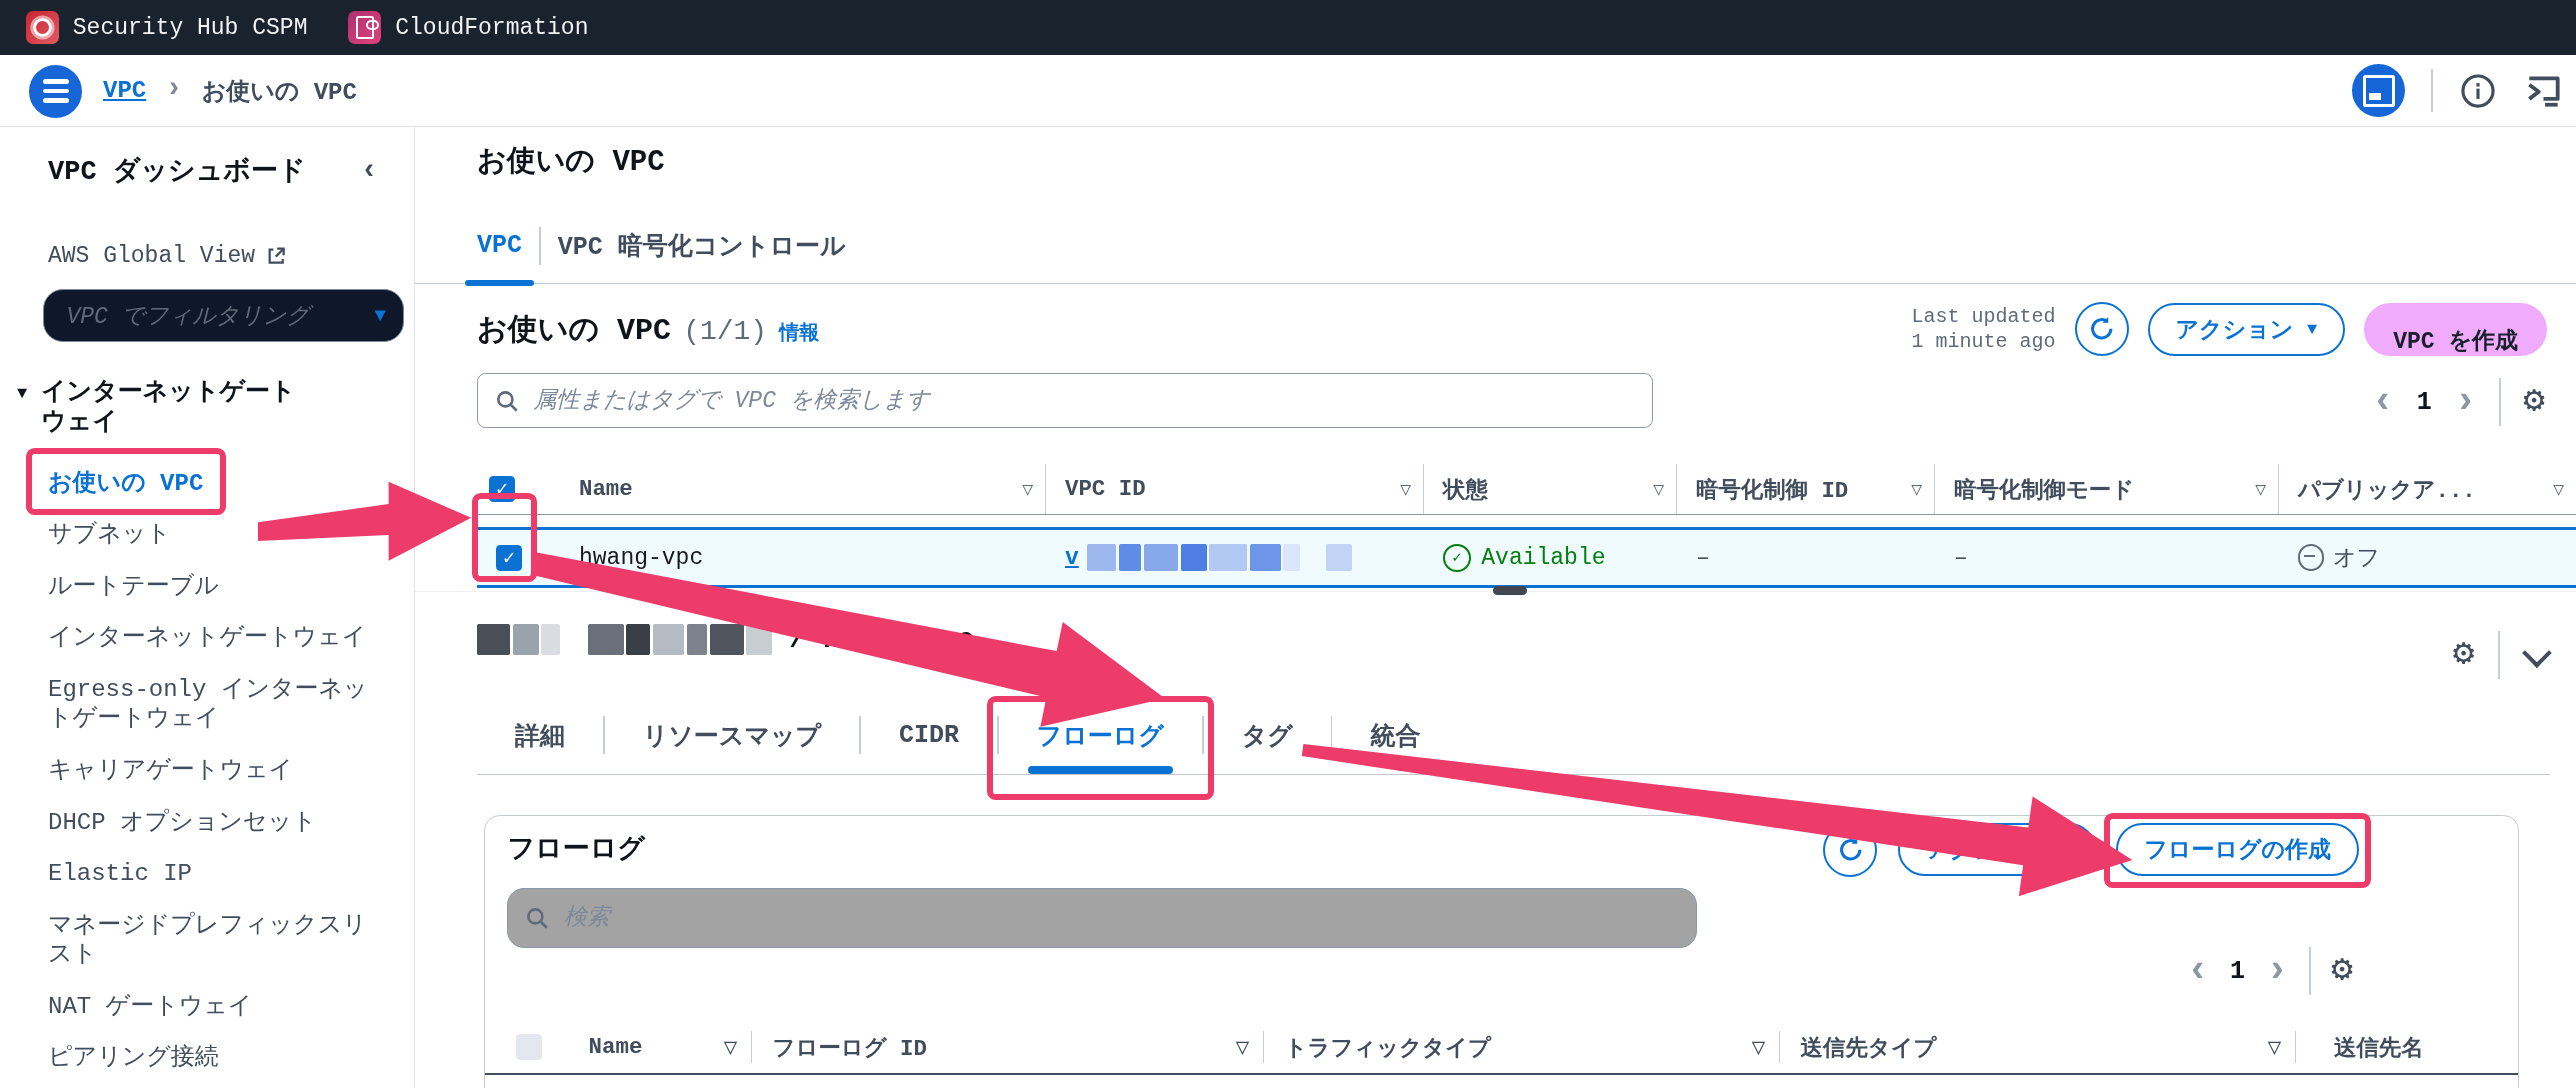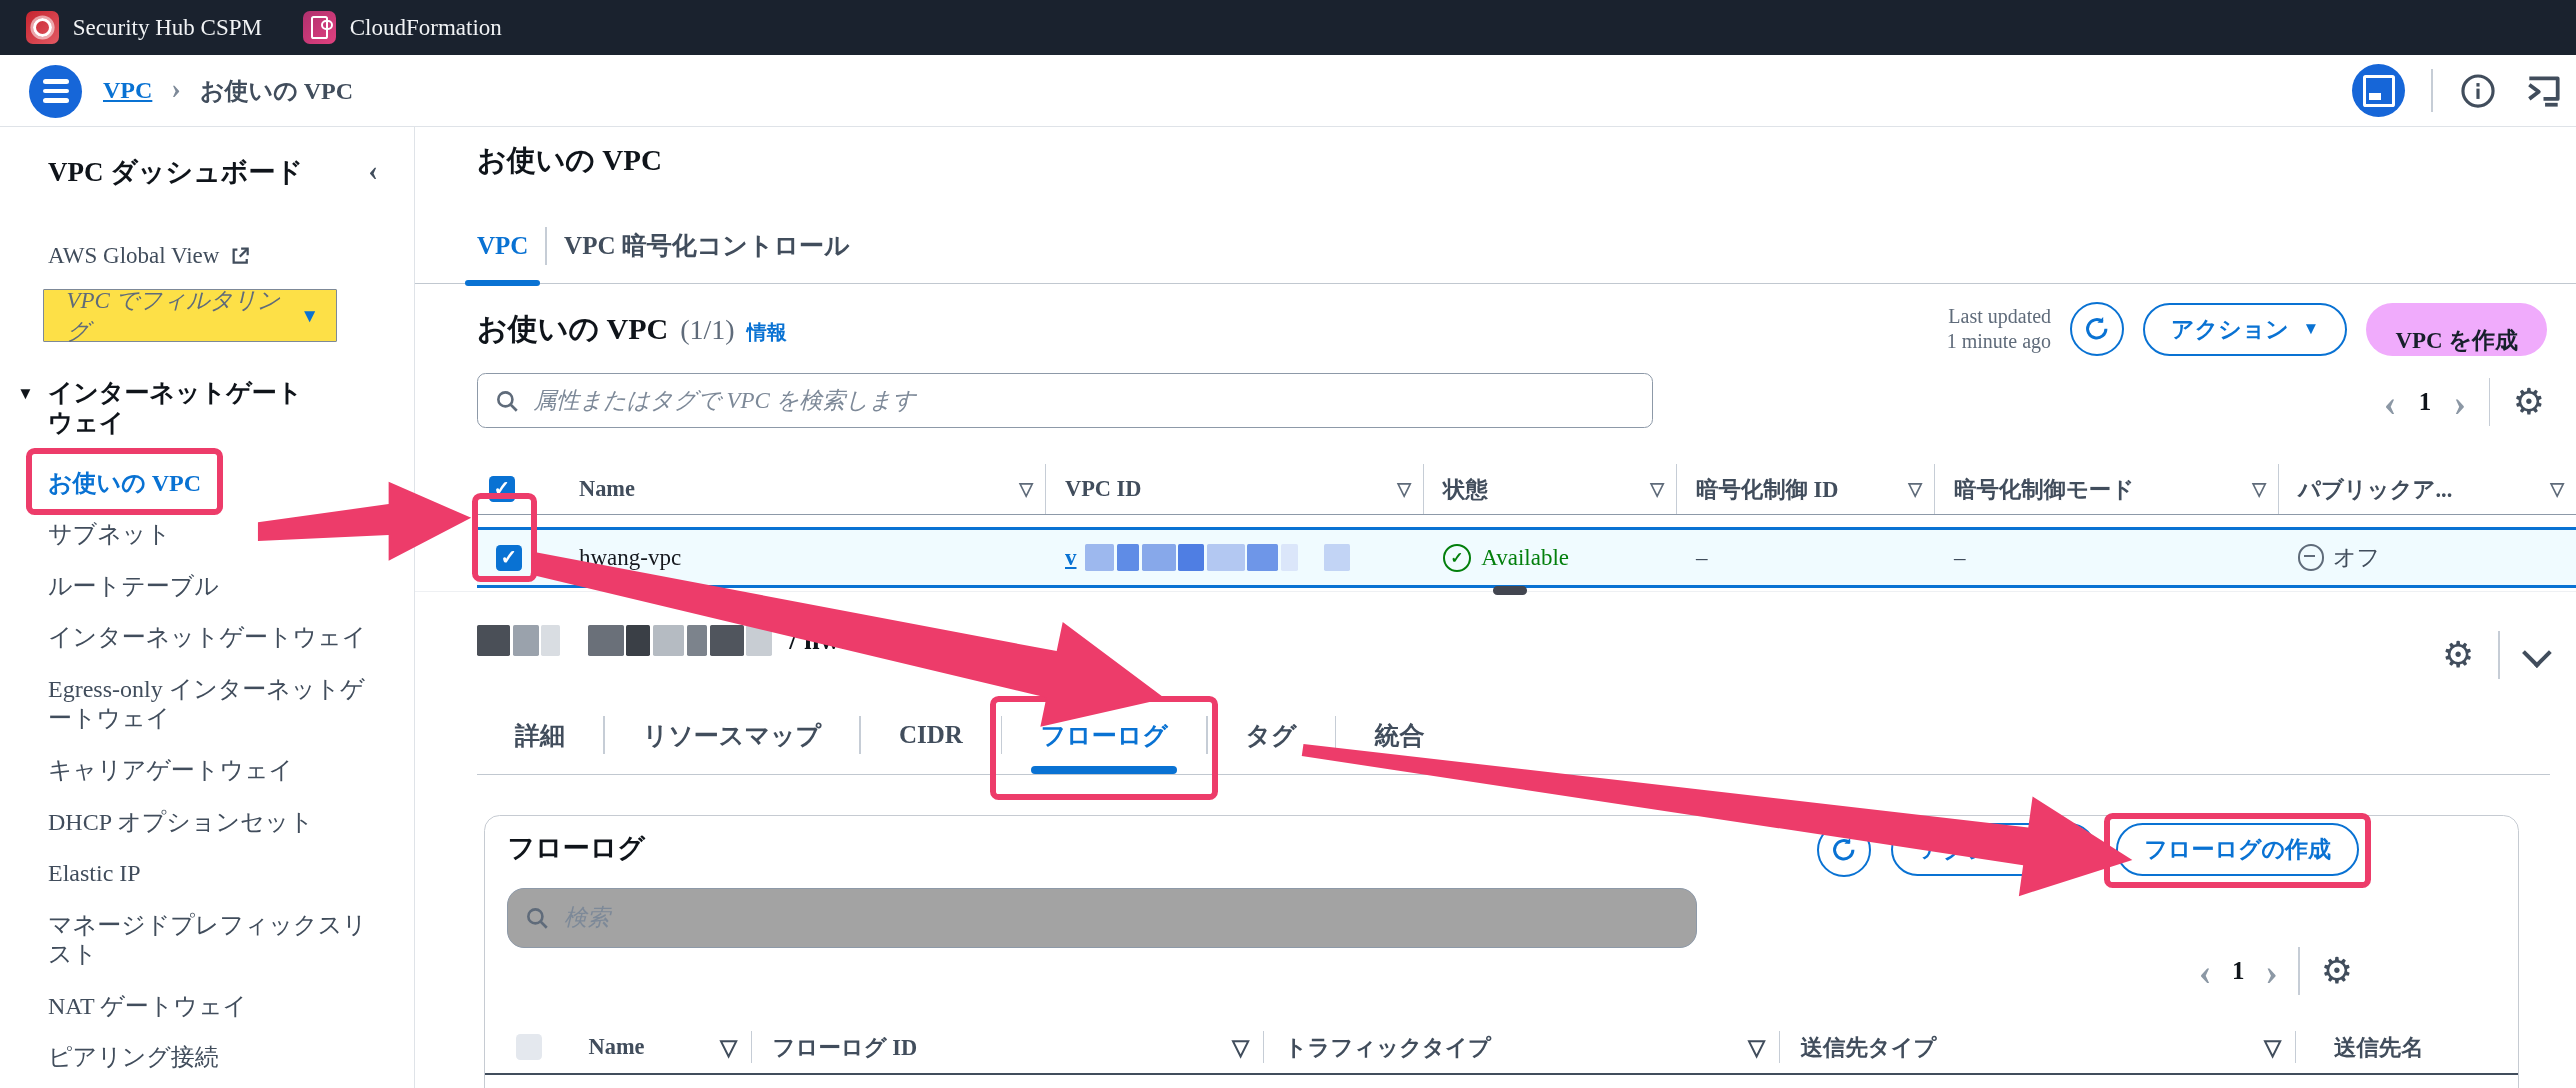--- a/index.html
+++ b/index.html
@@ -1,17 +1,17 @@
 <!DOCTYPE html>
 <html style="font-size:13.8px"><head>
 <meta charset="utf-8">
 <style>
   html,body{margin:0;padding:0;background:#e9ebee;}
   .screen{position:relative;width:2576px;height:1089px;background:#ffffff;overflow:hidden;
-    font-family:Liberation Serif, serif;color:#16191f;}
+    font-family:Liberation Mono, monospace;color:#16191f;}
 
   
   .topbar{position:absolute;left:0;top:0;width:2576px;height:55px;background:#1a222e;
     display:flex;align-items:center;padding-left:26px;box-sizing:border-box;gap:41px;}
   .fav{display:flex;align-items:center;gap:13.8px;color:#f1f3f5;font-size:23px;}
   .fav-icon{width:33px;height:33px;border-radius:6.9px;display:flex;align-items:center;justify-content:center;flex:none;}
   .fav-icon.sec{background:linear-gradient(135deg,#c7242f,#e25a64);}
   .fav-icon.cfn{background:linear-gradient(135deg,#b0306e,#e0417f);}
   .ring{width:13.8px;height:13.8px;border:3.4px solid #fff;border-radius:50%;box-shadow:0 0 0 2.6px rgba(255,255,255,.55);}
   .doc{width:13.8px;height:19px;border:2.6px solid #fff;border-radius:2.6px;position:relative;}
@@ -33,22 +33,22 @@
   .split-glyph:after{content:"";position:absolute;left:3.4px;bottom:3.4px;width:12px;height:6.9px;background:#fff;}
   .nav-div{width:1.7px;height:43px;background:#c6cdd6;}
 
   
   .sidebar{position:absolute;left:0;top:127px;width:415px;bottom:0;background:#fff;
     border-right:1.7px solid #dfe3e8;box-sizing:border-box;padding-top:29px;}
   .sb-title{display:flex;justify-content:space-between;align-items:flex-start;
     padding:0 36px 0 48px;font-size:27px;font-weight:bold;color:#0f141a;line-height:1.25;}
   .sb-collapse{font-size:29px;color:#414d5c;font-weight:bold;cursor:pointer;line-height:1;}
   .sb-global{display:flex;align-items:center;gap:10px;margin:53px 0 0 48px;font-size:23px;color:#414d5c;}
-  .sb-filter{margin:20.6px 0 0 43px;width:294px;height:53px;border:1.7px solid #7d8998;border-radius:1px;
-    box-sizing:border-box;display:flex;align-items:center;justify-content:space-between;padding:0 17px 0 22.4px;background:#fde047;}
+  .sb-filter{margin:20.6px 0 0 43px;width:361px;height:53px;border:1.7px solid #7d8998;border-radius:20px;
+    box-sizing:border-box;display:flex;align-items:center;justify-content:space-between;padding:0 17px 0 22.4px;background:#0f172a;}
   .sb-filter .ph{font-size:23px;font-style:italic;color:#5f6b7a;}
   .sb-filter .dd{color:#0972d3;font-size:19px;}
   .sb-section{display:flex;gap:13.8px;margin:36px 0 0 17px;padding-right:95px;
     font-size:25px;font-weight:bold;color:#0f141a;line-height:1.2;}
   .sb-section .tri{font-size:17px;margin-top:5.2px;color:#0f141a;}
   .sb-items{margin-top:19px;}
   .sb-item{padding:11.2px 38px 11.2px 48px;font-size:24px;color:#414d5c;line-height:1.22;cursor:pointer;}
   .sb-item.active{color:#0972d3;font-weight:bold;}
   .sb-item .lbl{position:relative;display:inline-block;}
 

